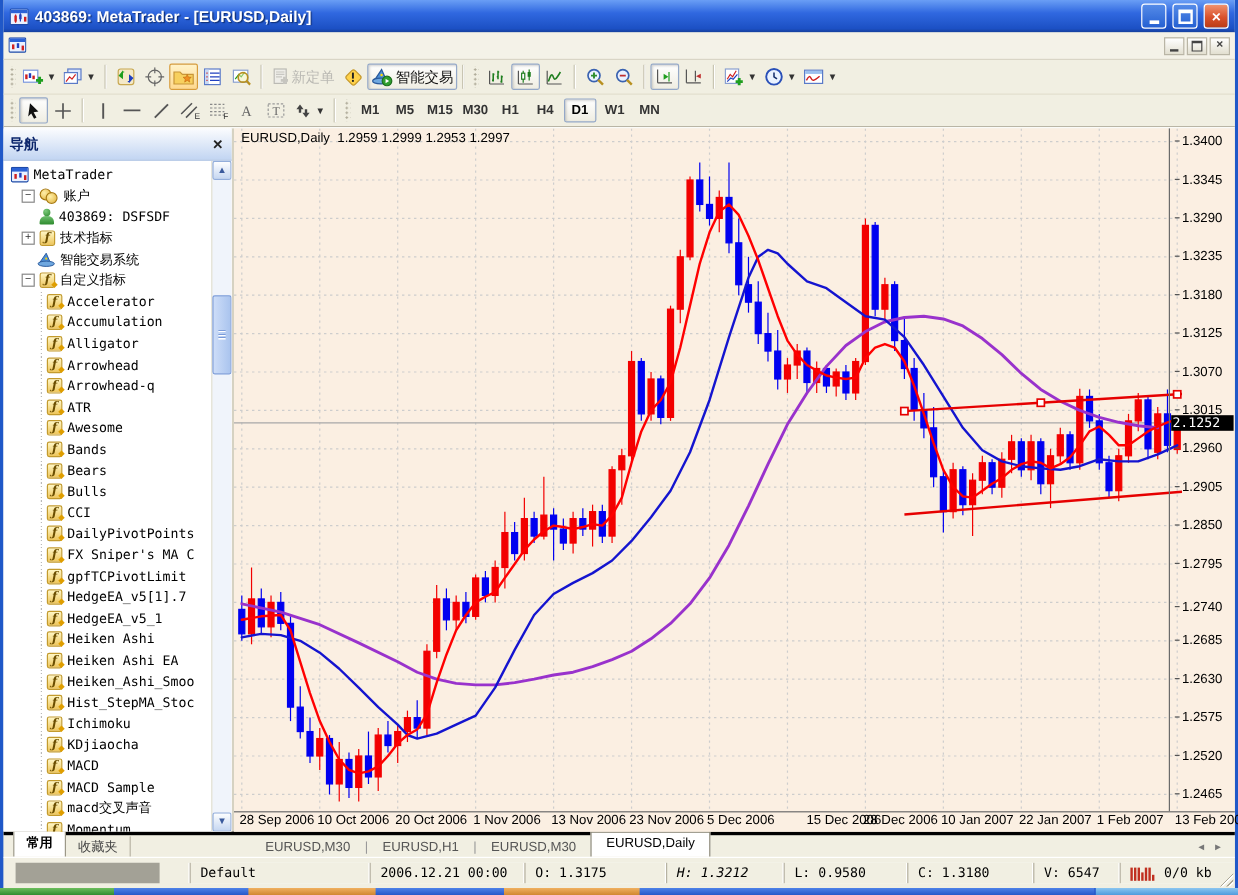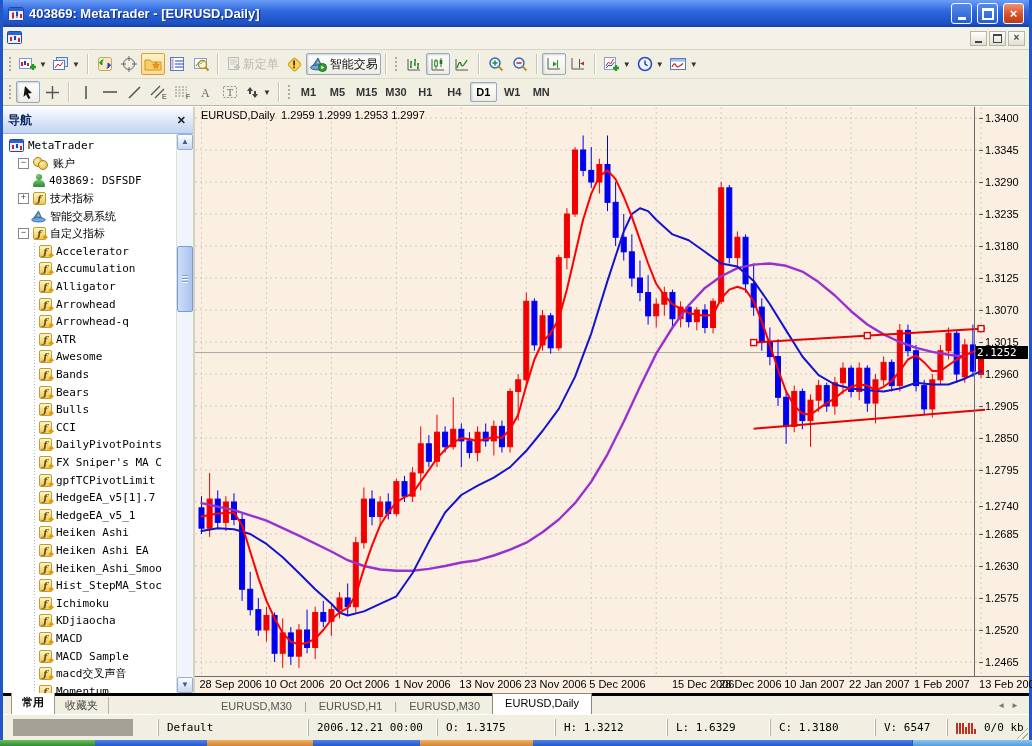--- a/index.html
+++ b/index.html
@@ -112,21 +112,21 @@
   .ctab.on{background:#fff;border:1px solid #8C8878;border-bottom:none;color:#000;height:15px;padding-top:3px;}
   .ctsep{color:#999;padding:2px 0;}
   .tabarrows{flex:0 0 auto;display:flex;gap:6px;align-items:center;height:100%;padding:0 10px;color:#777;font-size:8px;}
   
   .status{height:25px;flex:0 0 auto;display:flex;align-items:center;background:#F1EFE2;border-top:1px solid #fff;
        font-family:"DejaVu Sans Mono",monospace;font-size:11px;color:#000;position:relative;}
   .scell{height:17px;line-height:17px;padding:0 8px;border-left:1px solid #B6B2A2;box-shadow:-1px 0 0 #fff;
        white-space:nowrap;overflow:hidden;box-sizing:border-box;}
   .sfirst{width:155px;border-left:none;box-shadow:none;position:relative;}
   .grayblock{position:absolute;left:10px;top:-4px;width:120px;height:24px;background:#A3A196;}
-  .w-def{width:150px;} .w-time{width:129px;} .w-o{width:118px;} .w-h{width:112px;}
+  .w-def{width:150px;} .w-time{width:129px;} .w-o{width:118px;} .w-h{width:98px;font-style:italic;}
   .w-l{width:103px;} .w-c{width:105px;} .w-v{width:72px;}
   .slast{flex:1;display:flex;align-items:center;gap:8px;padding:0 4px 0 8px;border-left:1px solid #B6B2A2;box-shadow:-1px 0 0 #fff;height:17px;}
   .sig{display:flex;align-items:flex-end;gap:1px;height:12px;}
   .sig i{display:block;width:2px;background:#C03020;}
   .kb{white-space:nowrap;}
   .gripcorner{position:absolute;right:1px;bottom:1px;width:13px;height:13px;
        background:repeating-linear-gradient(135deg,transparent 0 2px,#ABA795 2px 3px,#fff 3px 4px);
        clip-path:polygon(100% 0,100% 100%,0 100%);}
   
   .taskbar{position:absolute;left:0;right:0;bottom:0;height:6px;background:linear-gradient(#4E82E8,#2557C8);}
@@ -882,21 +882,21 @@
   </div>
 
   <div class="status">
     <div class="scell sfirst">
         <span class="grayblock"></span>
       </div>
     <div class="scell w-def">Default</div>
     <div class="scell w-time">2006.12.21 00:00</div>
     <div class="scell w-o">O: 1.3175</div>
     <div class="scell w-h">H: 1.3212</div>
-    <div class="scell w-l">L: 1.6329</div>
+    <div class="scell w-l">L: 0.9580</div>
     <div class="scell w-c">C: 1.3180</div>
     <div class="scell w-v">V: 6547</div>
     <div class="slast">
       <span class="sig">
           <i style="height:11px"></i>
           <i style="height:11px"></i>
           <i style="height:11px"></i>
           <i style="height:7px"></i>
           <i style="height:11px"></i>
           <i style="height:11px"></i>

